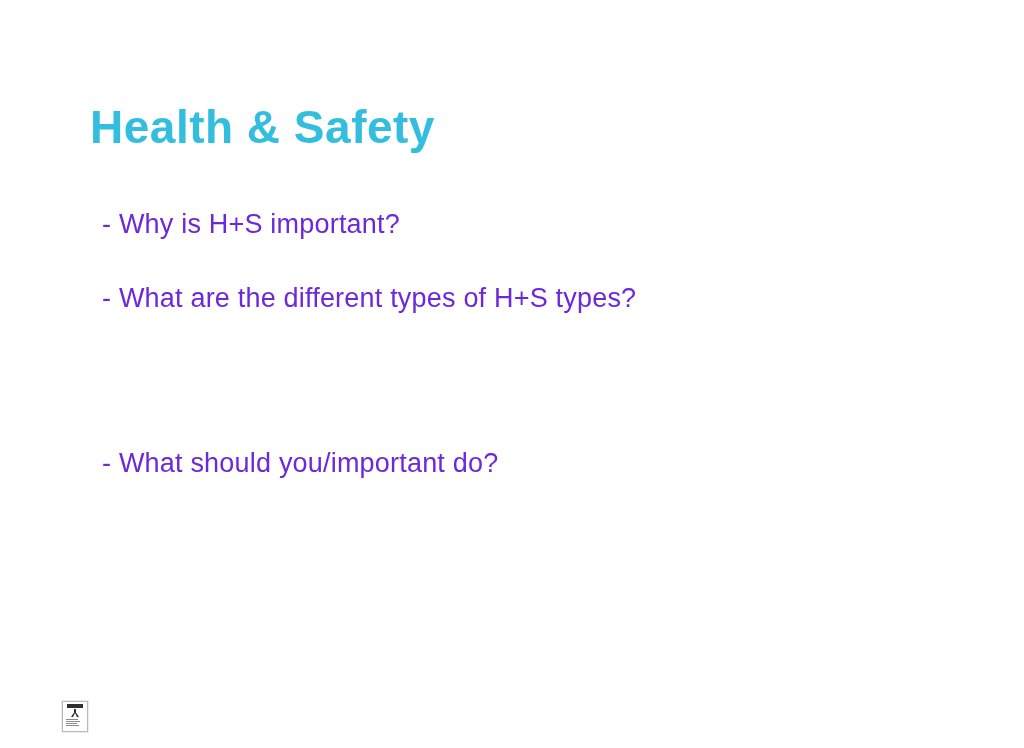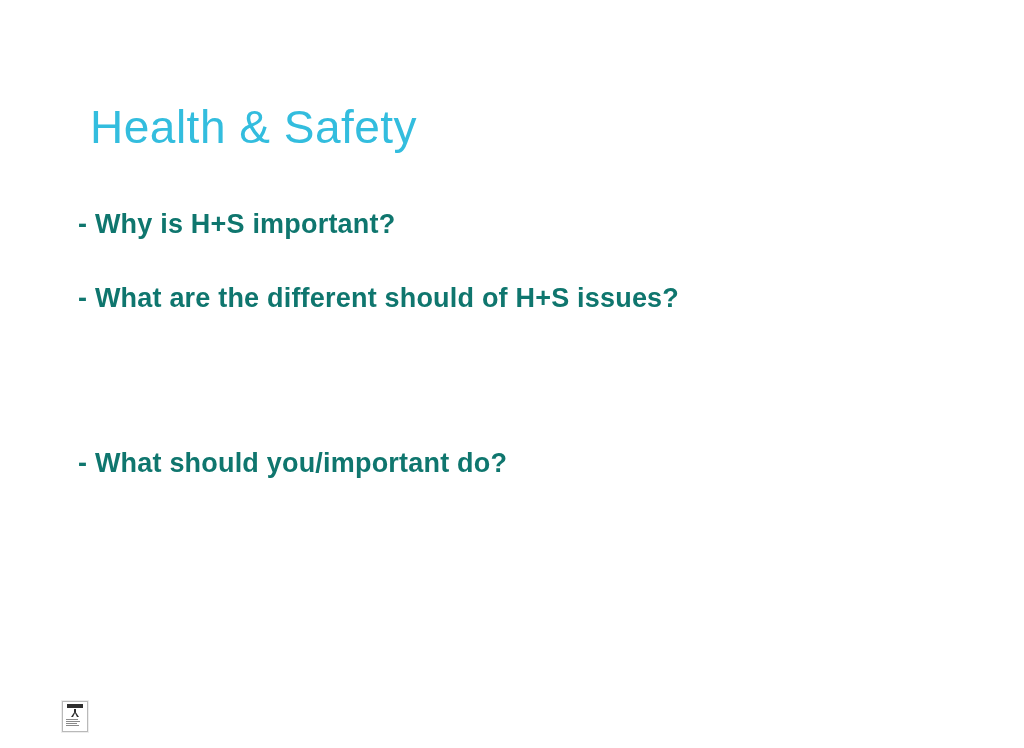--- a/index.html
+++ b/index.html
@@ -14,31 +14,31 @@
     position: relative;
     width: 1024px;
     height: 748px;
     background: #ffffff;
   }
   .title {
     position: absolute;
     left: 90px;
     top: 100px;
     font-size: 46px;
-    font-weight: 400;
+    font-weight: 700;
     letter-spacing: 0.5px;
     color: #33bdde;
     font-family: "Liberation Sans", "DejaVu Sans", sans-serif;
   }
   .bullet {
     position: absolute;
-    left: 78px;
+    left: 102px;
     font-size: 27px;
-    font-weight: 700;
-    color: #0f766e;
+    font-weight: 400;
+    color: #6d28d9;
     letter-spacing: 0.2px;
     white-space: nowrap;
   }
   .bullet.b1 { top: 209px; }
   .bullet.b2 { top: 283px; }
   .bullet.b3 { top: 357px; }
   .bullet.b4 { top: 448px; }
   .stamp {
     position: absolute;
     left: 62px;
@@ -72,21 +72,21 @@
 </style>
 </head>
 <body>
 
 <div class="slide">
 
   <h1 class="title">Health &amp; Safety</h1>
 
   <p class="bullet b1">- Why is H+S important?</p>
 
-  <p class="bullet b2">- What are the different should of H+S issues?</p>
+  <p class="bullet b2">- What are the different types of H+S types?</p>
 
 
   <p class="bullet b4">- What should you/important do?</p>
 
   <div class="stamp">
     <div class="stamp-bar"></div>
     <svg class="stamp-glyph" width="10" height="9" viewBox="0 0 10 9">
       <rect x="4" y="0" width="2" height="3" fill="#2f2f2f"></rect>
       <path d="M5 2 L1 8 L3 8 L5 4 L7 8 L9 8 Z" fill="#2f2f2f"></path>
     </svg>

